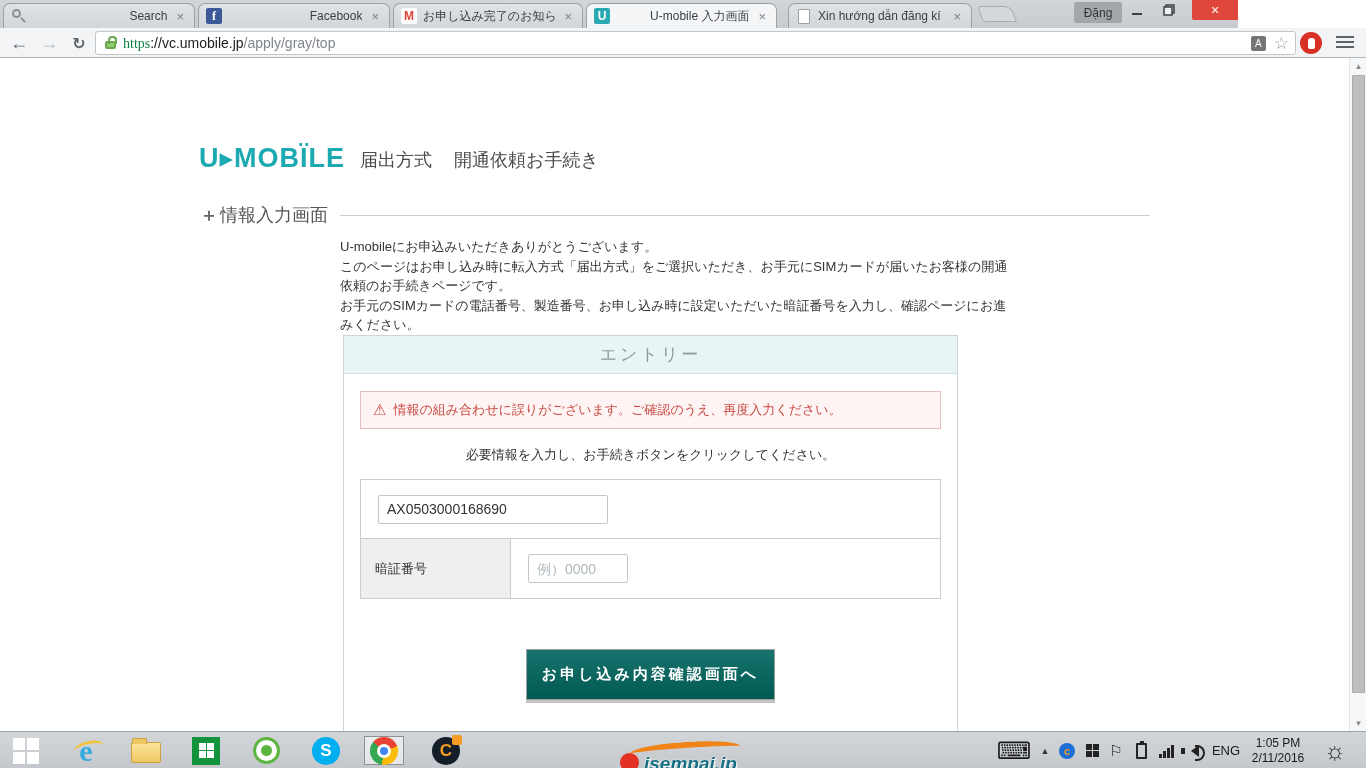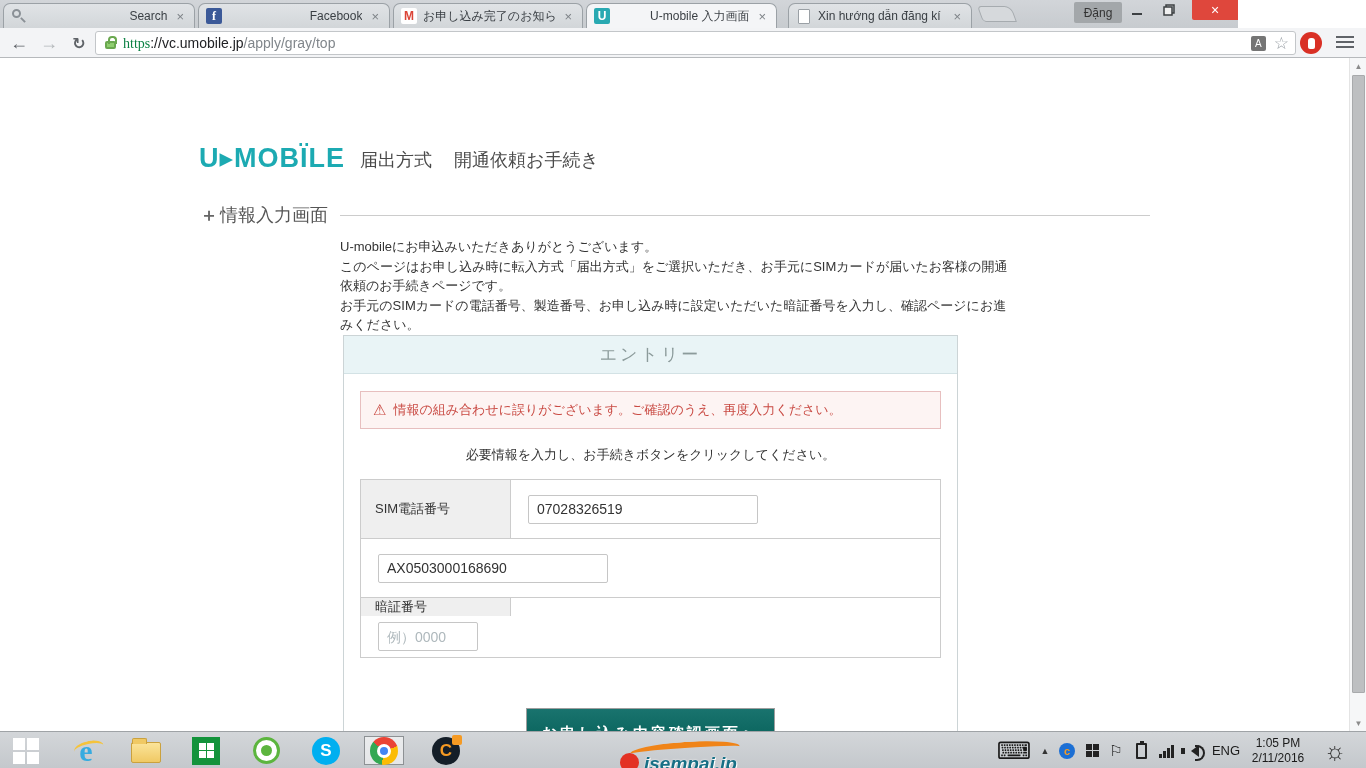--- a/index.html
+++ b/index.html
@@ -78,21 +78,21 @@
   .entry-panel { position:absolute; left:343px; top:277px; width:615px; border:1px solid #ccd4d6; background:#fff; }
   .entry-head { height:38px; background:#e9f4f6; border-bottom:1px solid #d3e2e5; display:flex;
     align-items:center; justify-content:center; font-size:17px; color:#8c9b9b; letter-spacing:3px; }
   .entry-body { padding:17px 16px 16px 16px; }
   .error-box { border:1px solid #e7bfbf; background:#fdf4f3; color:#c94a43; font-size:13px;
     padding:9px 12px; display:flex; align-items:center; gap:7px; }
   .error-box .warn { font-size:15px; }
   .entry-instruction { text-align:center; font-size:13px; color:#333; margin:17px 0 15px 0; }
   .form-table { border:1px solid #ccc; }
   .form-row { display:flex; height:59px; border-bottom:1px solid #ccc; }
-  .form-row:last-child { border-bottom:none;flex-direction:column; }
+  .form-row:last-child { border-bottom:none; }
   .form-label { width:150px; background:#efefef; border-right:1px solid #ccc; display:flex; align-items:center;
     padding-left:14px; font-size:13px; color:#333; }
   .form-value { flex:1; display:flex; align-items:center; padding-left:17px; background:#fff; }
   .text-input { height:29px; border:1px solid #c6c6c6; border-radius:2px; padding:0 8px; font-size:14px; color:#333; width:230px; font-family:inherit; }
   .text-input.small { width:100px; }
   .text-input::placeholder { color:#aeb8bc; opacity:1; }
   .submit-btn { display:block; margin:50px auto 17px auto; width:249px; height:51px;
     background:linear-gradient(#19736e,#005a52); color:#fff; font-size:15px; font-weight:bold;
     letter-spacing:3px; border:1px solid #9e9e9e; box-shadow:0 3px 0 #c4c4c4; font-family:inherit; cursor:pointer; }
 
@@ -239,26 +239,20 @@
   <div class="entry-panel">
     <div class="entry-head">エントリー</div>
     <div class="entry-body">
       <div class="error-box">
         <span class="warn">⚠</span>
         <span>情報の組み合わせに誤りがございます。ご確認のうえ、再度入力ください。</span>
       </div>
       <div class="entry-instruction">必要情報を入力し、お手続きボタンをクリックしてください。</div>
       <div class="form-table">
         <div class="form-row">
-          <div class="form-label">SIM電話番号</div>
-          <div class="form-value">
-              <input type="text" class="text-input" value="07028326519" style="">
-            </div>
-        </div>
-        <div class="form-row">
           <div class="form-value">
               <input type="text" class="text-input" value="AX0503000168690" style="">
             </div>
         </div>
         <div class="form-row">
           <div class="form-label">暗証番号</div>
           <div class="form-value">
               <input type="text" class="text-input small" placeholder="例）0000" style="">
             </div>
         </div>

